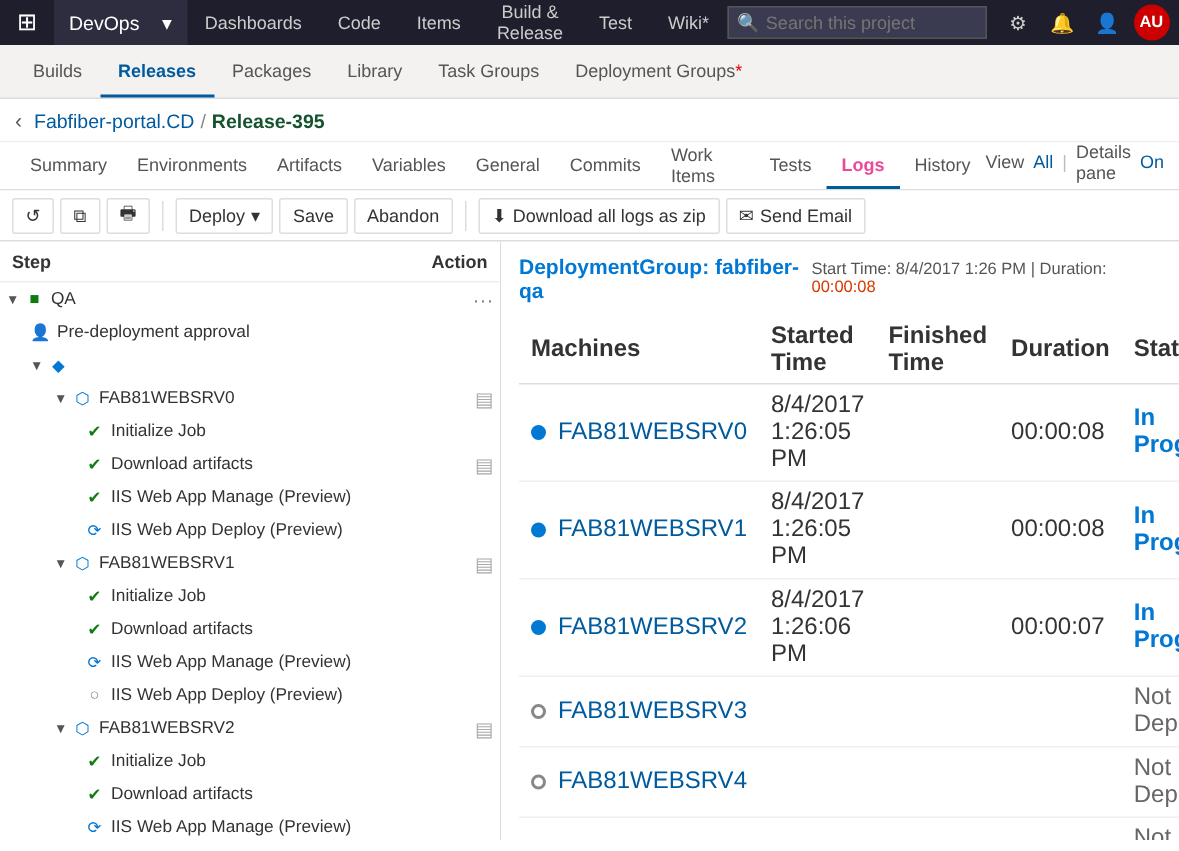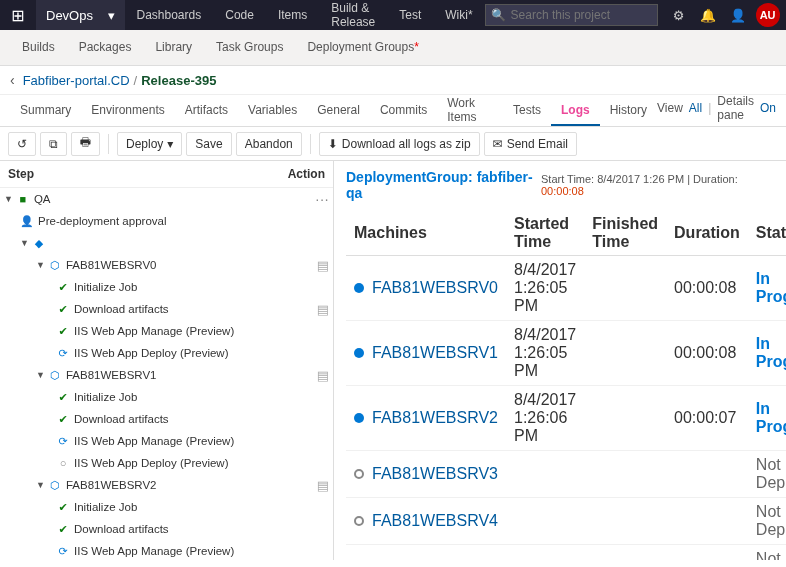--- a/index.html
+++ b/index.html
@@ -41,20 +41,21 @@
       align-items: center;
     }
     .top-nav .nav-link {
       padding: 0 12px;
       height: 100%;
       display: flex;
       align-items: center;
       color: #ccc;
       cursor: pointer;
       font-size: 12px;
+      text-align: center;
     }
     .top-nav .spacer { flex: 1; }
     .top-nav .search-box {
       display: flex;
       align-items: center;
       background: #3a3a50;
       border: 1px solid #555;
       height: 22px;
       width: 180px;
       padding: 0 6px;
@@ -351,20 +352,23 @@
     <div class="icon-btn">👤</div>
     <div class="avatar-badge">AU</div>
     <div class="icon-btn">···</div>
   </div>
 </div>
 
 <div class="sub-nav">
   <div class="sub-nav-tab">
       <span>Builds</span>
     </div>
+  <div class="sub-nav-tab active">
+      <span>Releases</span>
+    </div>
   <div class="sub-nav-tab">
       <span>Packages</span>
     </div>
   <div class="sub-nav-tab">
       <span>Library</span>
     </div>
   <div class="sub-nav-tab">
       <span>Task Groups</span>
     </div>
   <div class="sub-nav-tab">

